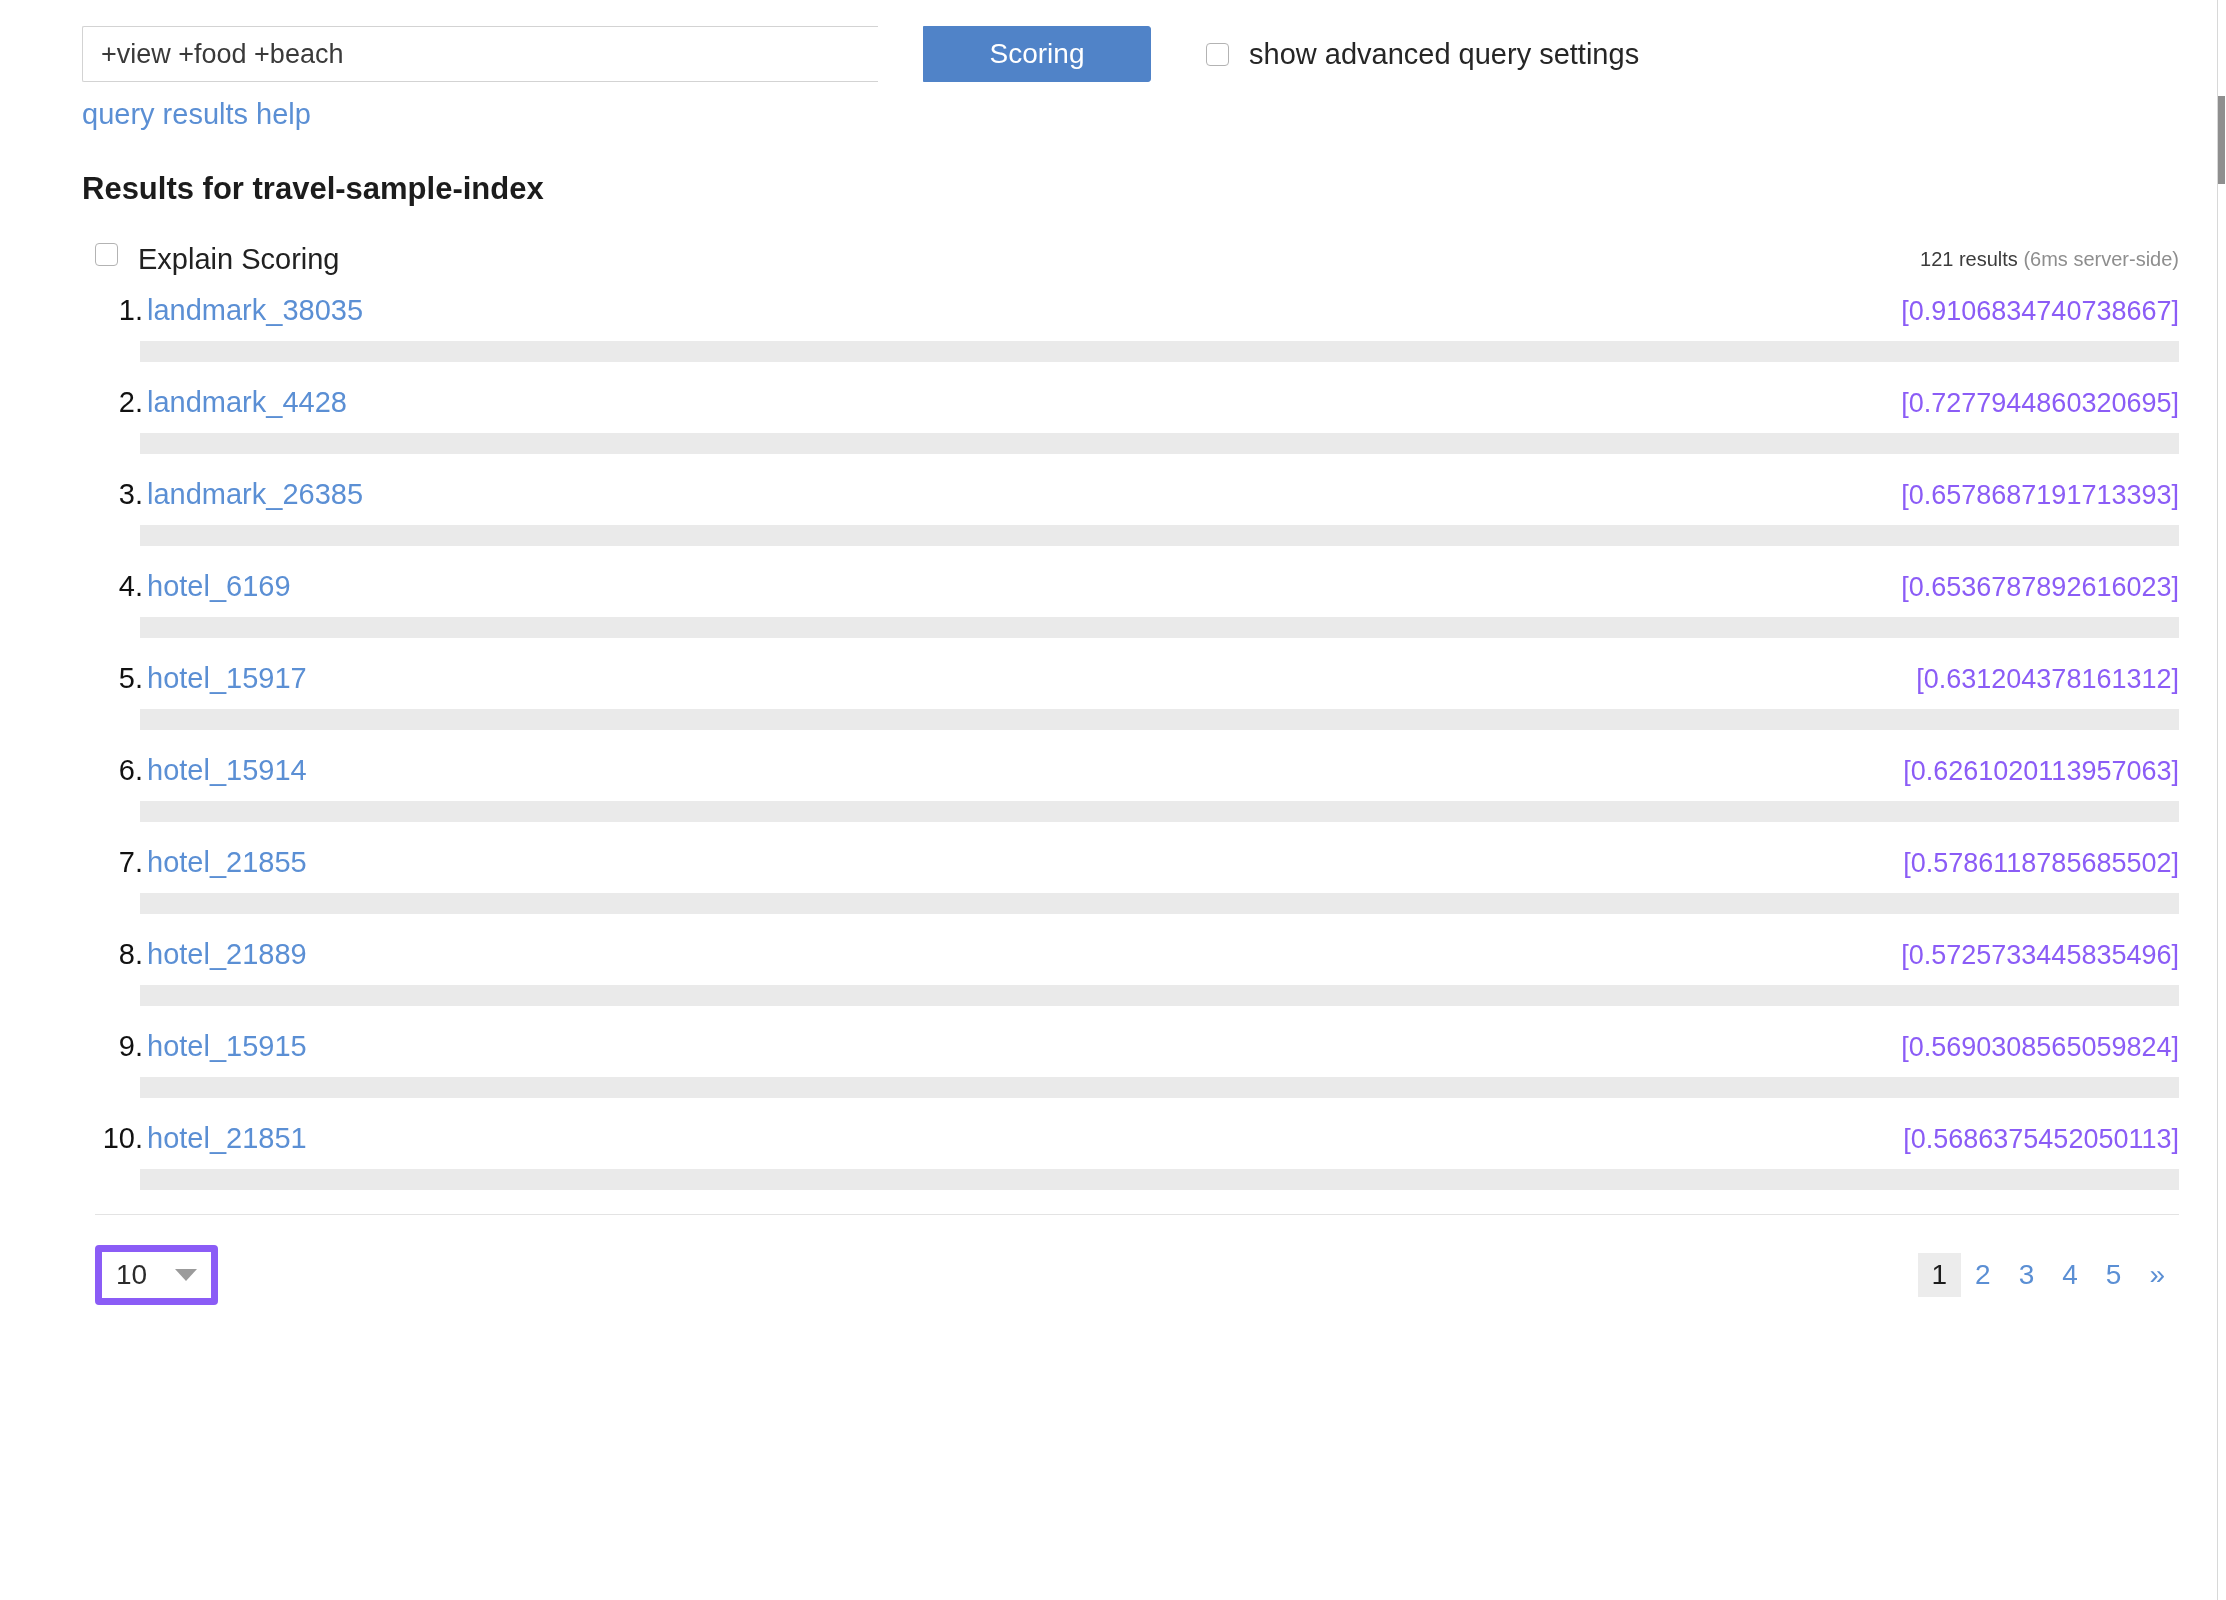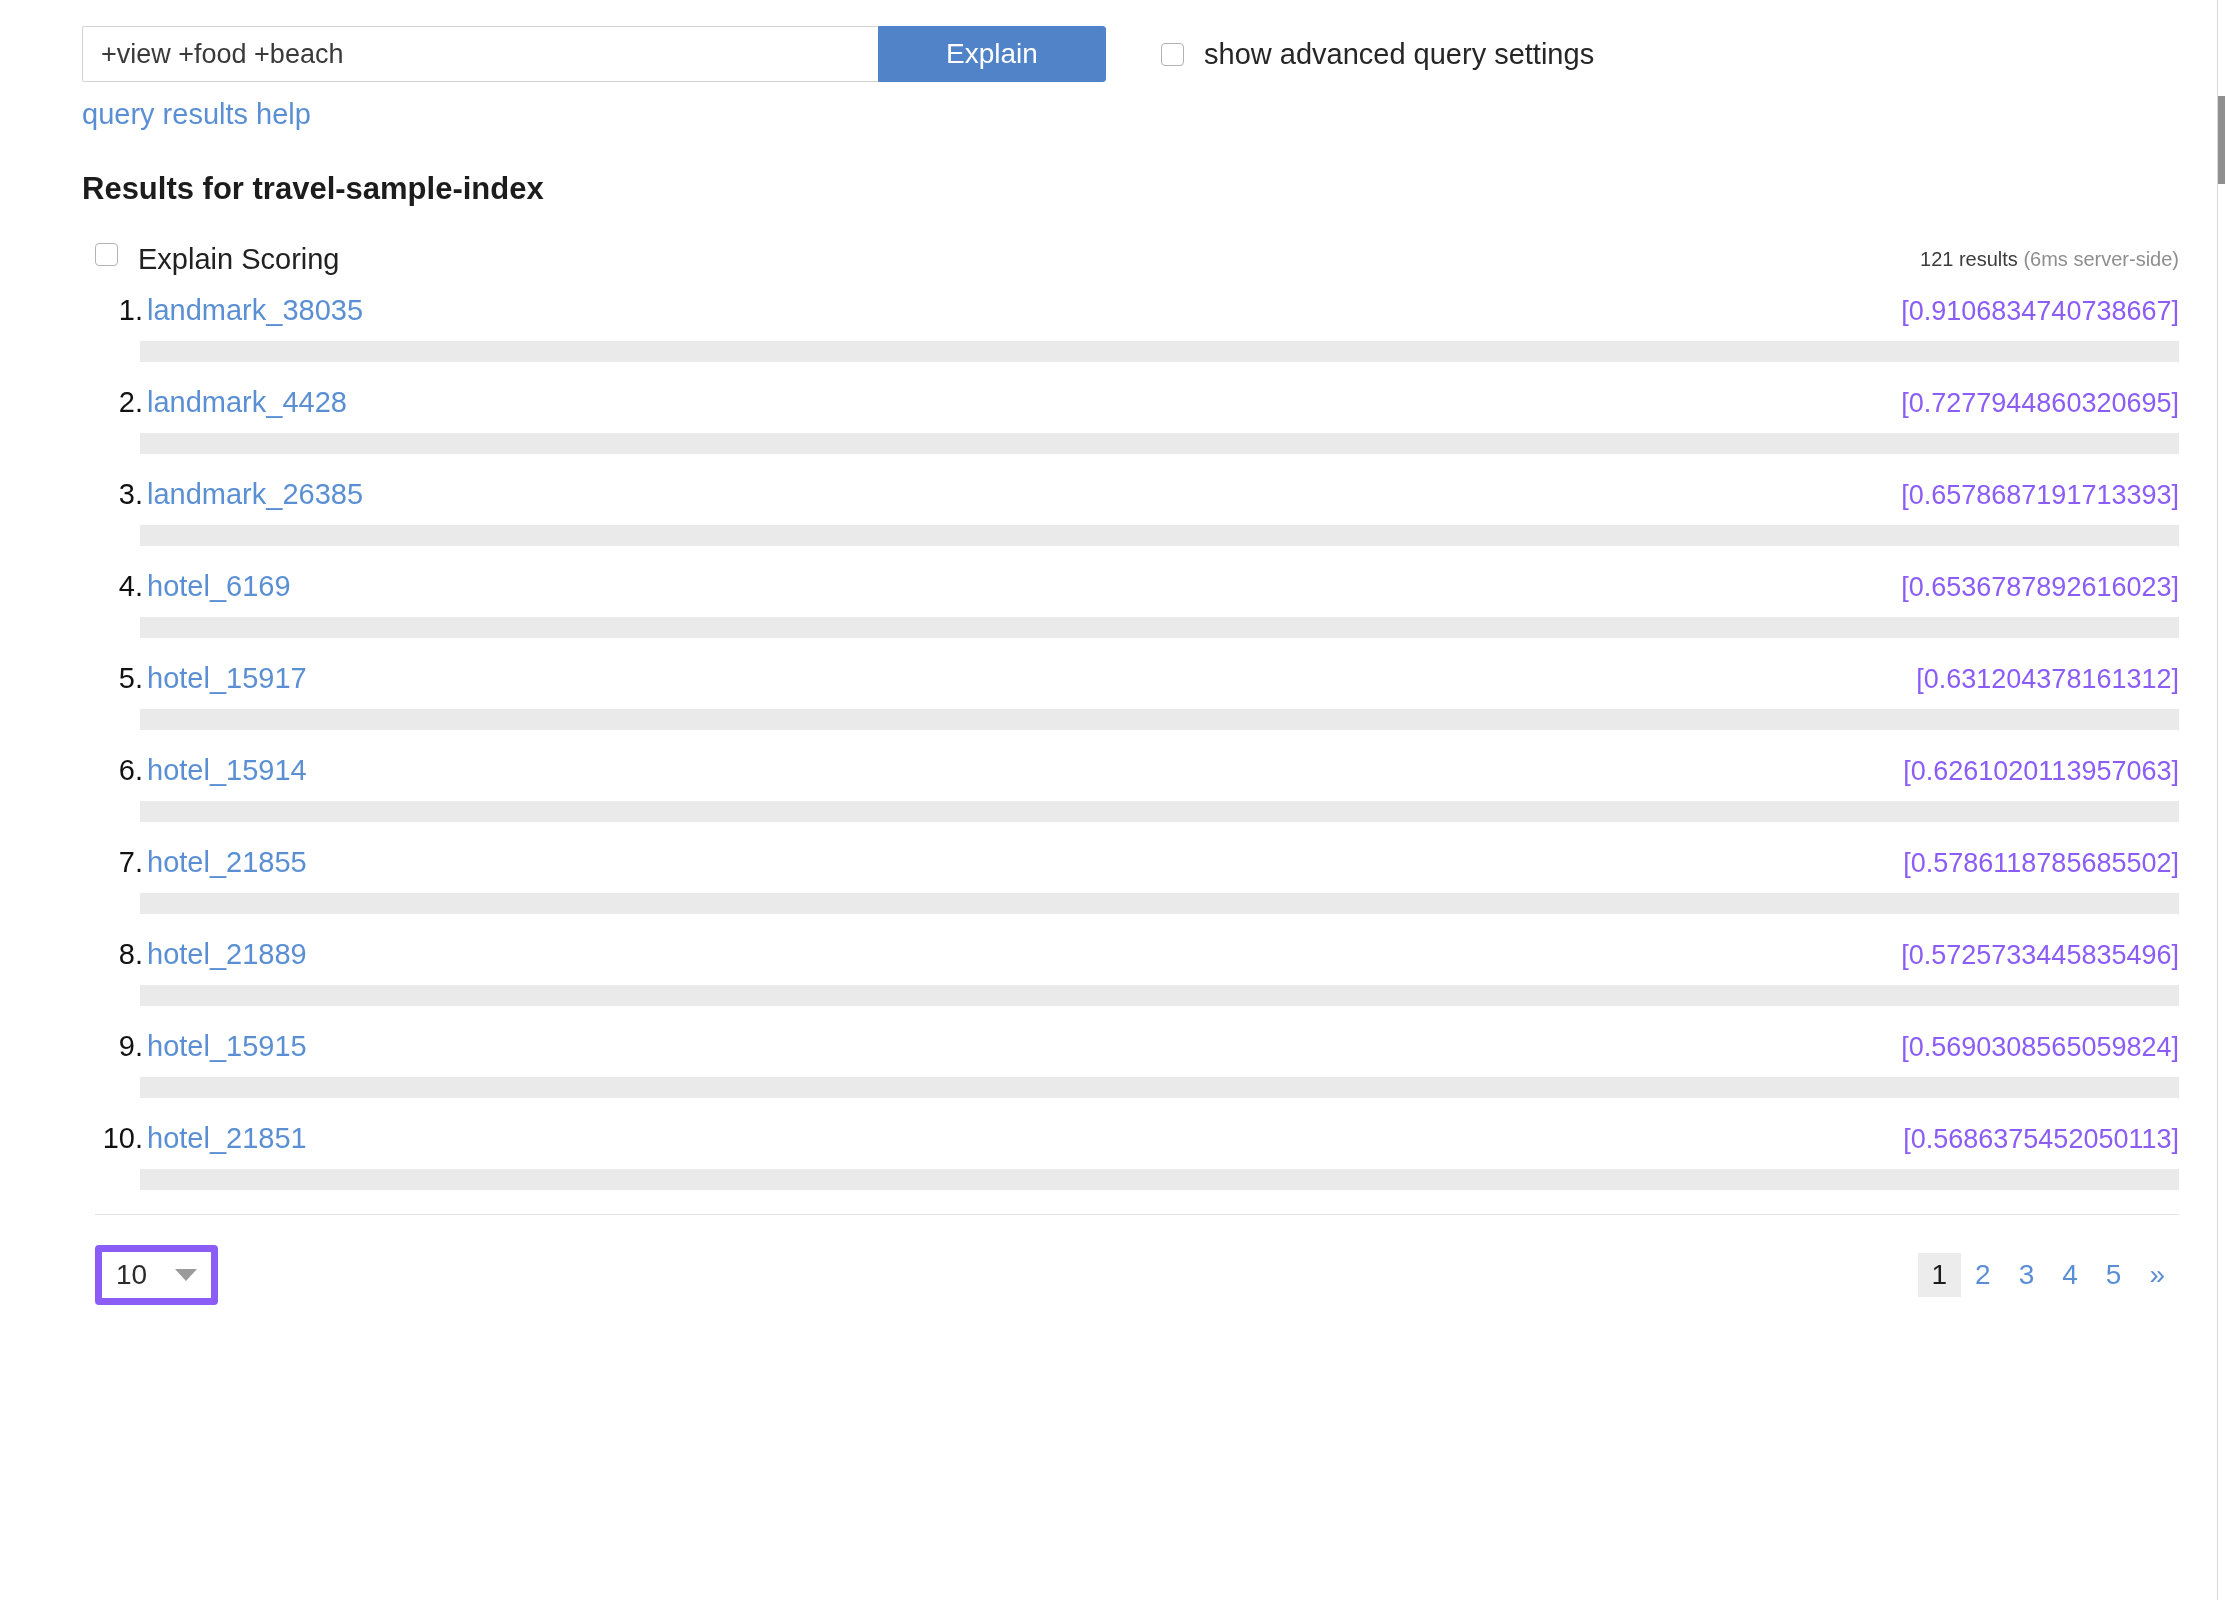--- a/index.html
+++ b/index.html
@@ -44,20 +44,21 @@
 
   
   .search-row {
     display: flex;
     align-items: center;
     padding: 26px 0 0 82px;
   }
   .search-input-wrap {
     display: flex;
     align-items: center;
+    gap: 45px;
   }
   .search-input {
     width: 796px;
     height: 56px;
     border: 1px solid #d3d3d3;
     border-right: none;
     background: #ffffff;
     font-family: "Liberation Sans", sans-serif;
     font-size: 27px;
     color: #3a3a3a;
@@ -246,21 +247,21 @@
 </style>
 </head>
 <body>
 
 <div class="page">
 
   
   <div class="search-row">
     <div class="search-input-wrap">
       <input class="search-input" type="text" value="+view +food +beach" style="">
-      <button class="search-button">Explain</button>
+      <button class="search-button">Scoring</button>
     </div>
     <div class="adv-wrap">
       <input type="checkbox" class="cbx" style="">
       <span class="adv-label">show advanced query settings</span>
     </div>
   </div>
 
   
   <a class="syntax-help" href="#">query results help</a>
 

